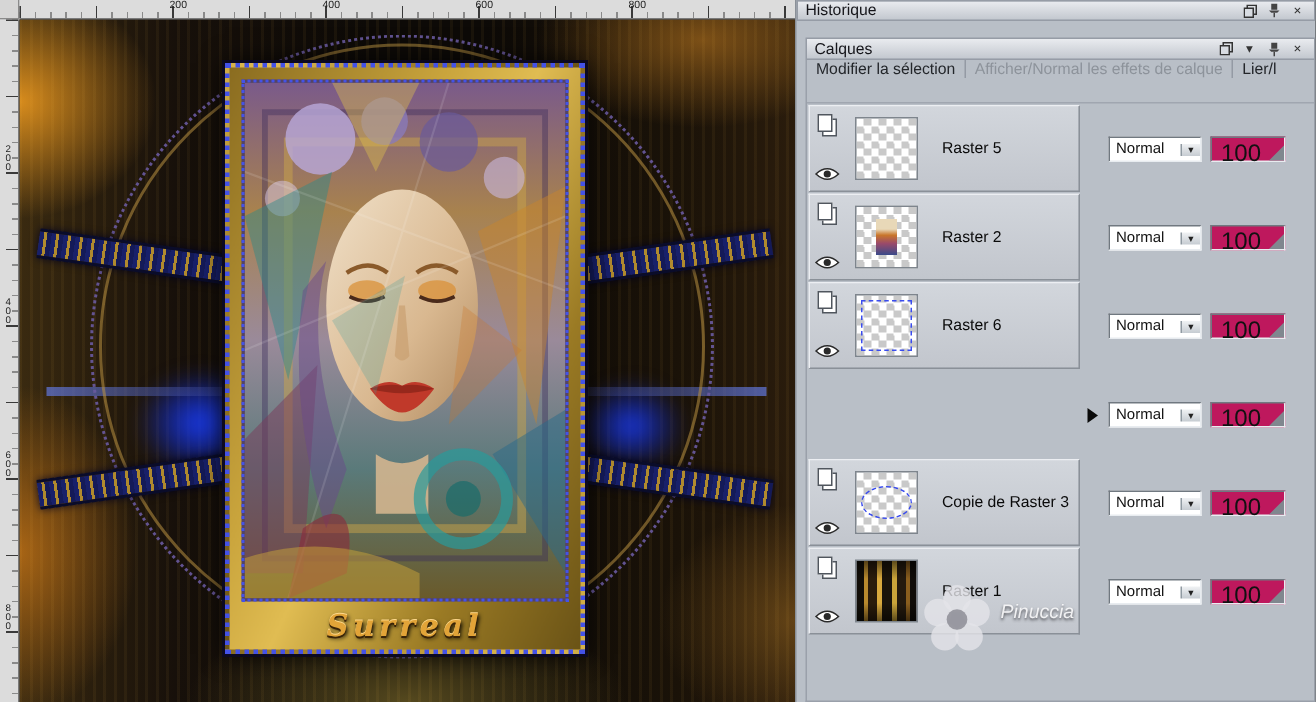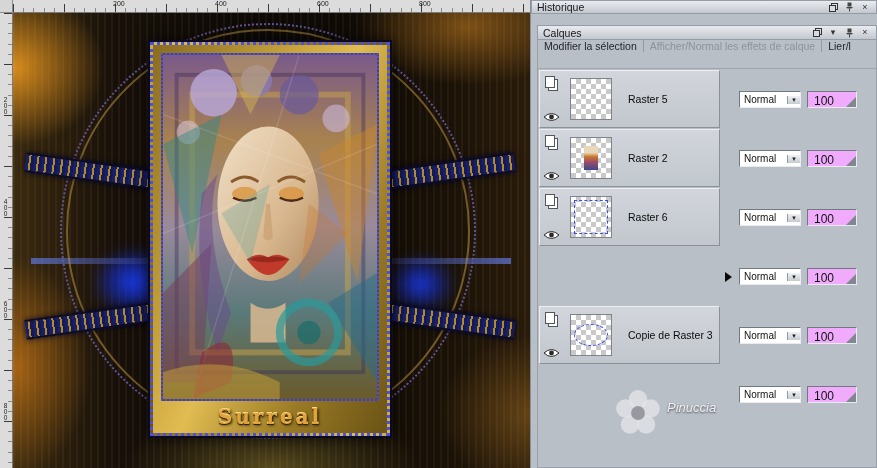--- a/index.html
+++ b/index.html
@@ -67,21 +67,21 @@
   .frame { position:absolute; z-index:5; left:137px; top:29px; width:240px; height:394px;
     border:3px dotted #4452e8; outline:2px solid #0c0920;
     background:linear-gradient(115deg,#8a6c20,#c9a43c 35%,#e0bc52 50%,#9a7a24 75%,#6a5316 100%);
     box-shadow:0 0 16px rgba(0,0,0,.85);
     padding:8px 8px 0 8px; display:flex; flex-direction:column; }
   .art { flex:1; border:2px dotted #4452e8; position:relative; overflow:hidden; background:#554466; }
   .art svg { display:block; width:100%; height:100%; }
   .caption { height:32px; display:flex; align-items:center; justify-content:center; }
   .caption span { font-family:"DejaVu Serif",serif; font-weight:bold; font-size:20px;
     letter-spacing:3px; color:#e2a438;
-    text-shadow:0 1px 0 #3a2408, 0 -1px 0 #ffd98a, 1px 1px 3px #000; }
+    text-shadow:0 1px 0 #3a2408, 0 -1px 0 #ffd98a, 1px 1px 3px #000;font-style:italic; }
 
   
   .panels { position:absolute; left:530px; top:0; width:347px; height:468px;
     background:#b9bfc7; border-left:1px solid #8a9098; }
   .panel-header { position:absolute; height:15px; display:flex; align-items:center;
     background:linear-gradient(#e9ebef,#c3c8cf); border:1px solid #969ca6;
     font-size:10.5px; color:#15151a; padding:0 5px;justify-content:center; }
   .ph-historique { left:0; right:0; top:0; height:14px; }
   .ph-calques { left:6px; right:0; top:25px; }
   .ph-title { white-space:nowrap; }
@@ -128,22 +128,22 @@
     border-top:5px solid transparent; border-bottom:5px solid transparent; border-left:7px solid #0a0a0a; }
 
   .blend { position:absolute; left:201px; top:21px; width:62px; height:17px;
     background:#fff; border:1px solid; border-color:#707880 #e8ecf0 #e8ecf0 #707880;
     display:flex; align-items:center; font-size:10px; color:#111; }
   .bl-label { flex:1; display:flex; align-items:center; padding-left:4px; }
   .bl-arrow { width:13px; background:linear-gradient(#f0f2f4,#c6ccd2);
     border-left:1px solid #909aa2; display:flex; align-items:center; justify-content:center;
     font-size:7px; color:#222; }
   .opacity { position:absolute; left:269px; top:21px; width:50px; height:17px;
-    background:#f0abfc; border:1px solid; border-color:#707880 #e8ecf0 #e8ecf0 #707880;
-    font-size:12px; color:#111; }
+    background:#be185d; border:1px solid; border-color:#707880 #e8ecf0 #e8ecf0 #707880;
+    font-size:16px; color:#111; }
   .op-val { position:absolute; left:6px; top:2px; }
   .op-corner { position:absolute; right:0; bottom:0; display:block; width:0; height:0;
     border-left:10px solid transparent; border-bottom:10px solid #80878f; }
 
   
   .watermark { position:absolute; left:84px; top:388px; width:230px; height:72px;
     z-index:20; pointer-events:none; color:rgba(248,248,250,.92);
     text-shadow:0 1px 2px rgba(50,50,55,.85); }
   .wm-flower { position:absolute; left:0; top:2px; }
   .wm-name { position:absolute; left:52px; top:12px; font-size:13px; font-style:italic; }
@@ -387,20 +387,31 @@
             <span class="bl-label">Normal</span>
             <span class="bl-arrow">▾</span>
           </div>
           <div class="opacity">
             <span class="op-val">100</span>
             <span class="op-corner"></span>
           </div>
         </div>
 
         <div class="lrow" style="top:295px">
+          <div class="row-main">
+            <span class="pages-icon"></span>
+            <span class="eye-icon">
+              <svg width="17" height="12" viewBox="0 0 17 12">
+                  <path d="M1 6 Q8.5 -1 16 6 Q8.5 13 1 6Z" fill="#fff" stroke="#2a2a2a"></path>
+                  <circle cx="8.5" cy="6" r="2.4" fill="#2a2a2a"></circle>
+                </svg>
+            </span>
+            <span class="thumb t-dark"></span>
+            <span class="lname">Raster 1</span>
+          </div>
           <div class="blend">
             <span class="bl-label">Normal</span>
             <span class="bl-arrow">▾</span>
           </div>
           <div class="opacity">
             <span class="op-val">100</span>
             <span class="op-corner"></span>
           </div>
         </div>
 

